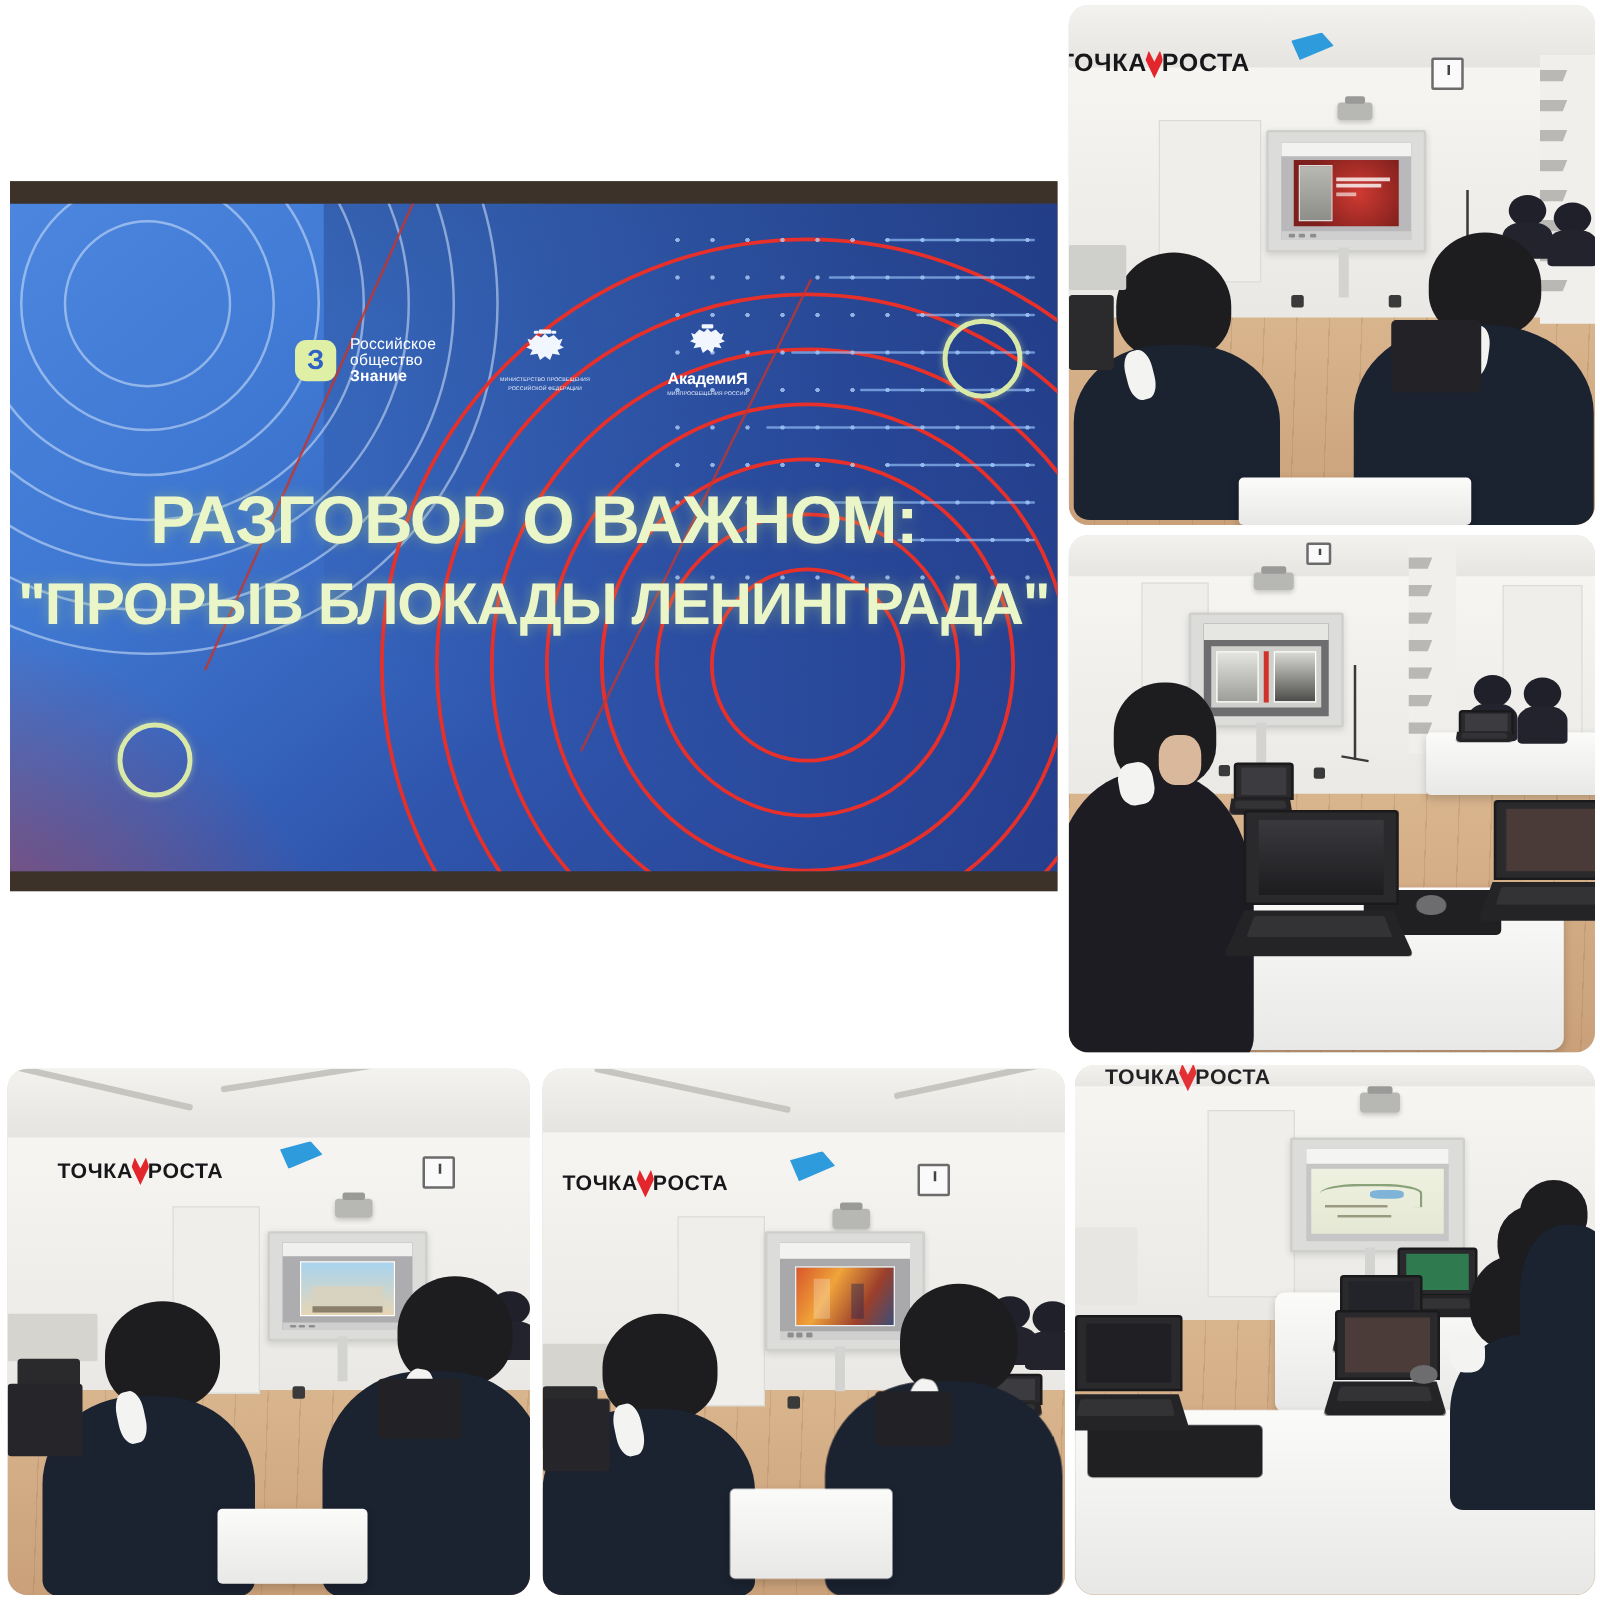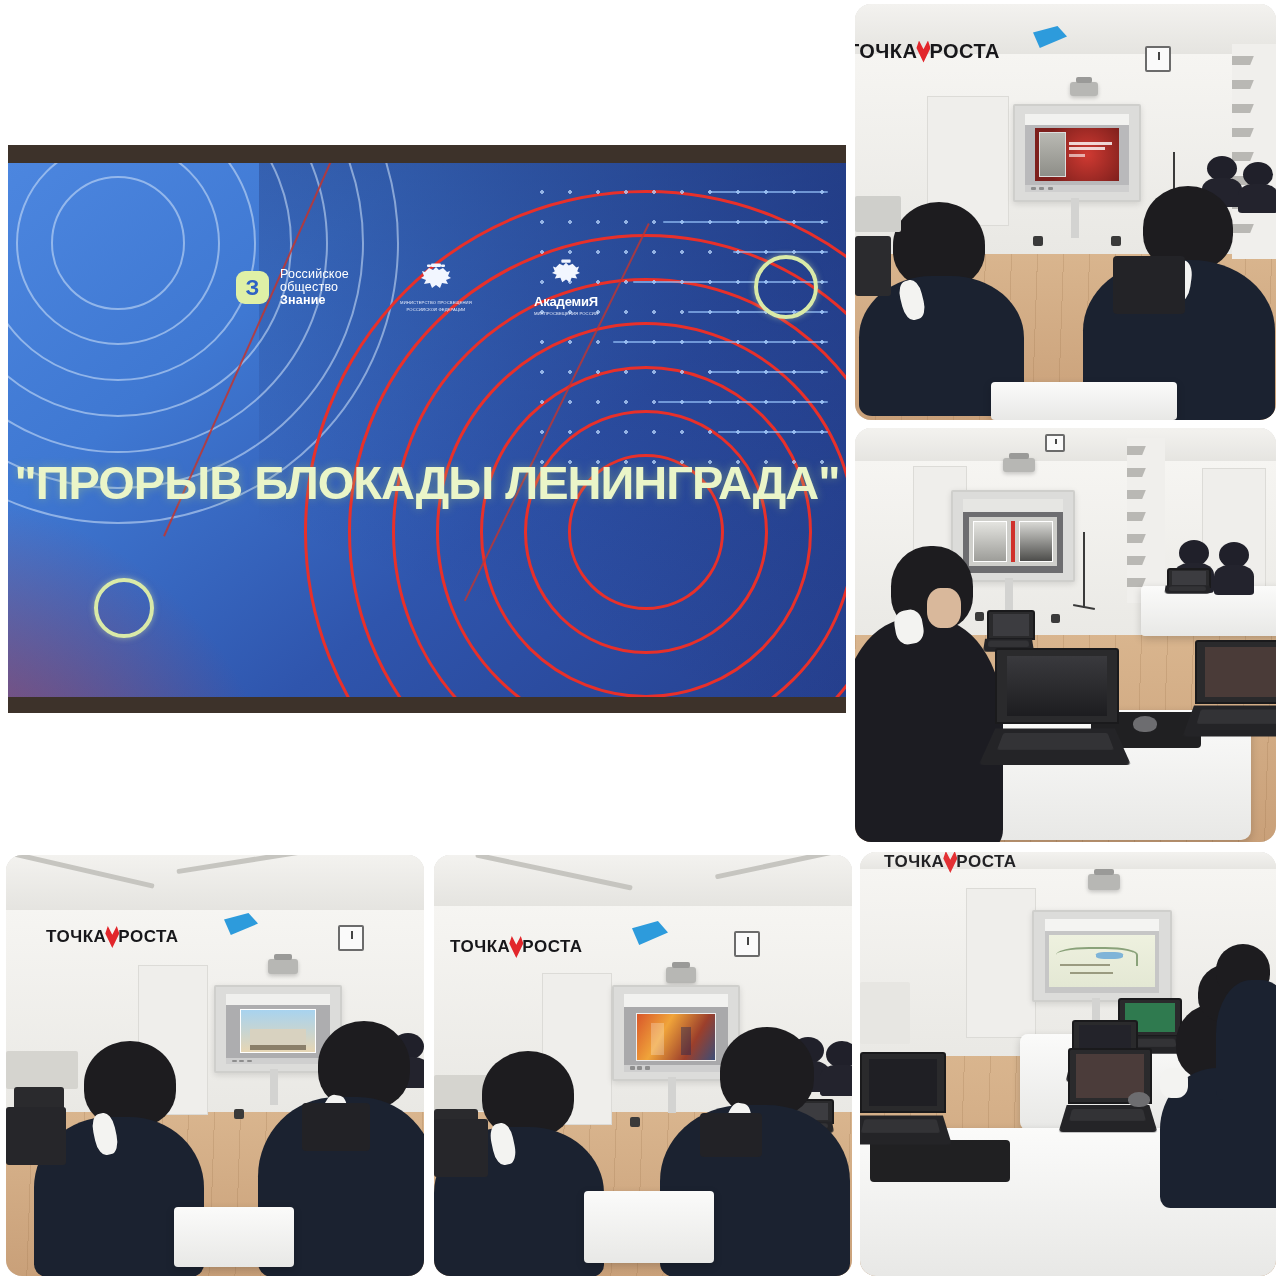--- a/index.html
+++ b/index.html
@@ -238,20 +238,21 @@
                 <rect x="12" y="0.5" width="10" height="3.5" rx="1"></rect>
               </g>
             </svg>
           </div>
           <div class="akad">АкадемиЯ</div>
           <div class="cap">МИНПРОСВЕЩЕНИЯ РОССИИ</div>
         </div>
 
       </div>
 
+      <div class="slide-title">РАЗГОВОР О ВАЖНОМ:</div>
       <div class="slide-subtitle">"ПРОРЫВ БЛОКАДЫ ЛЕНИНГРАДА"</div>
     </div>
   </div>
 
   <div class="photo p-tr">
     <div class="scene">
       <div class="ceiling"></div>
       <div class="wall"></div>
       <div class="floor">
           <div class="floor-lines"></div>

